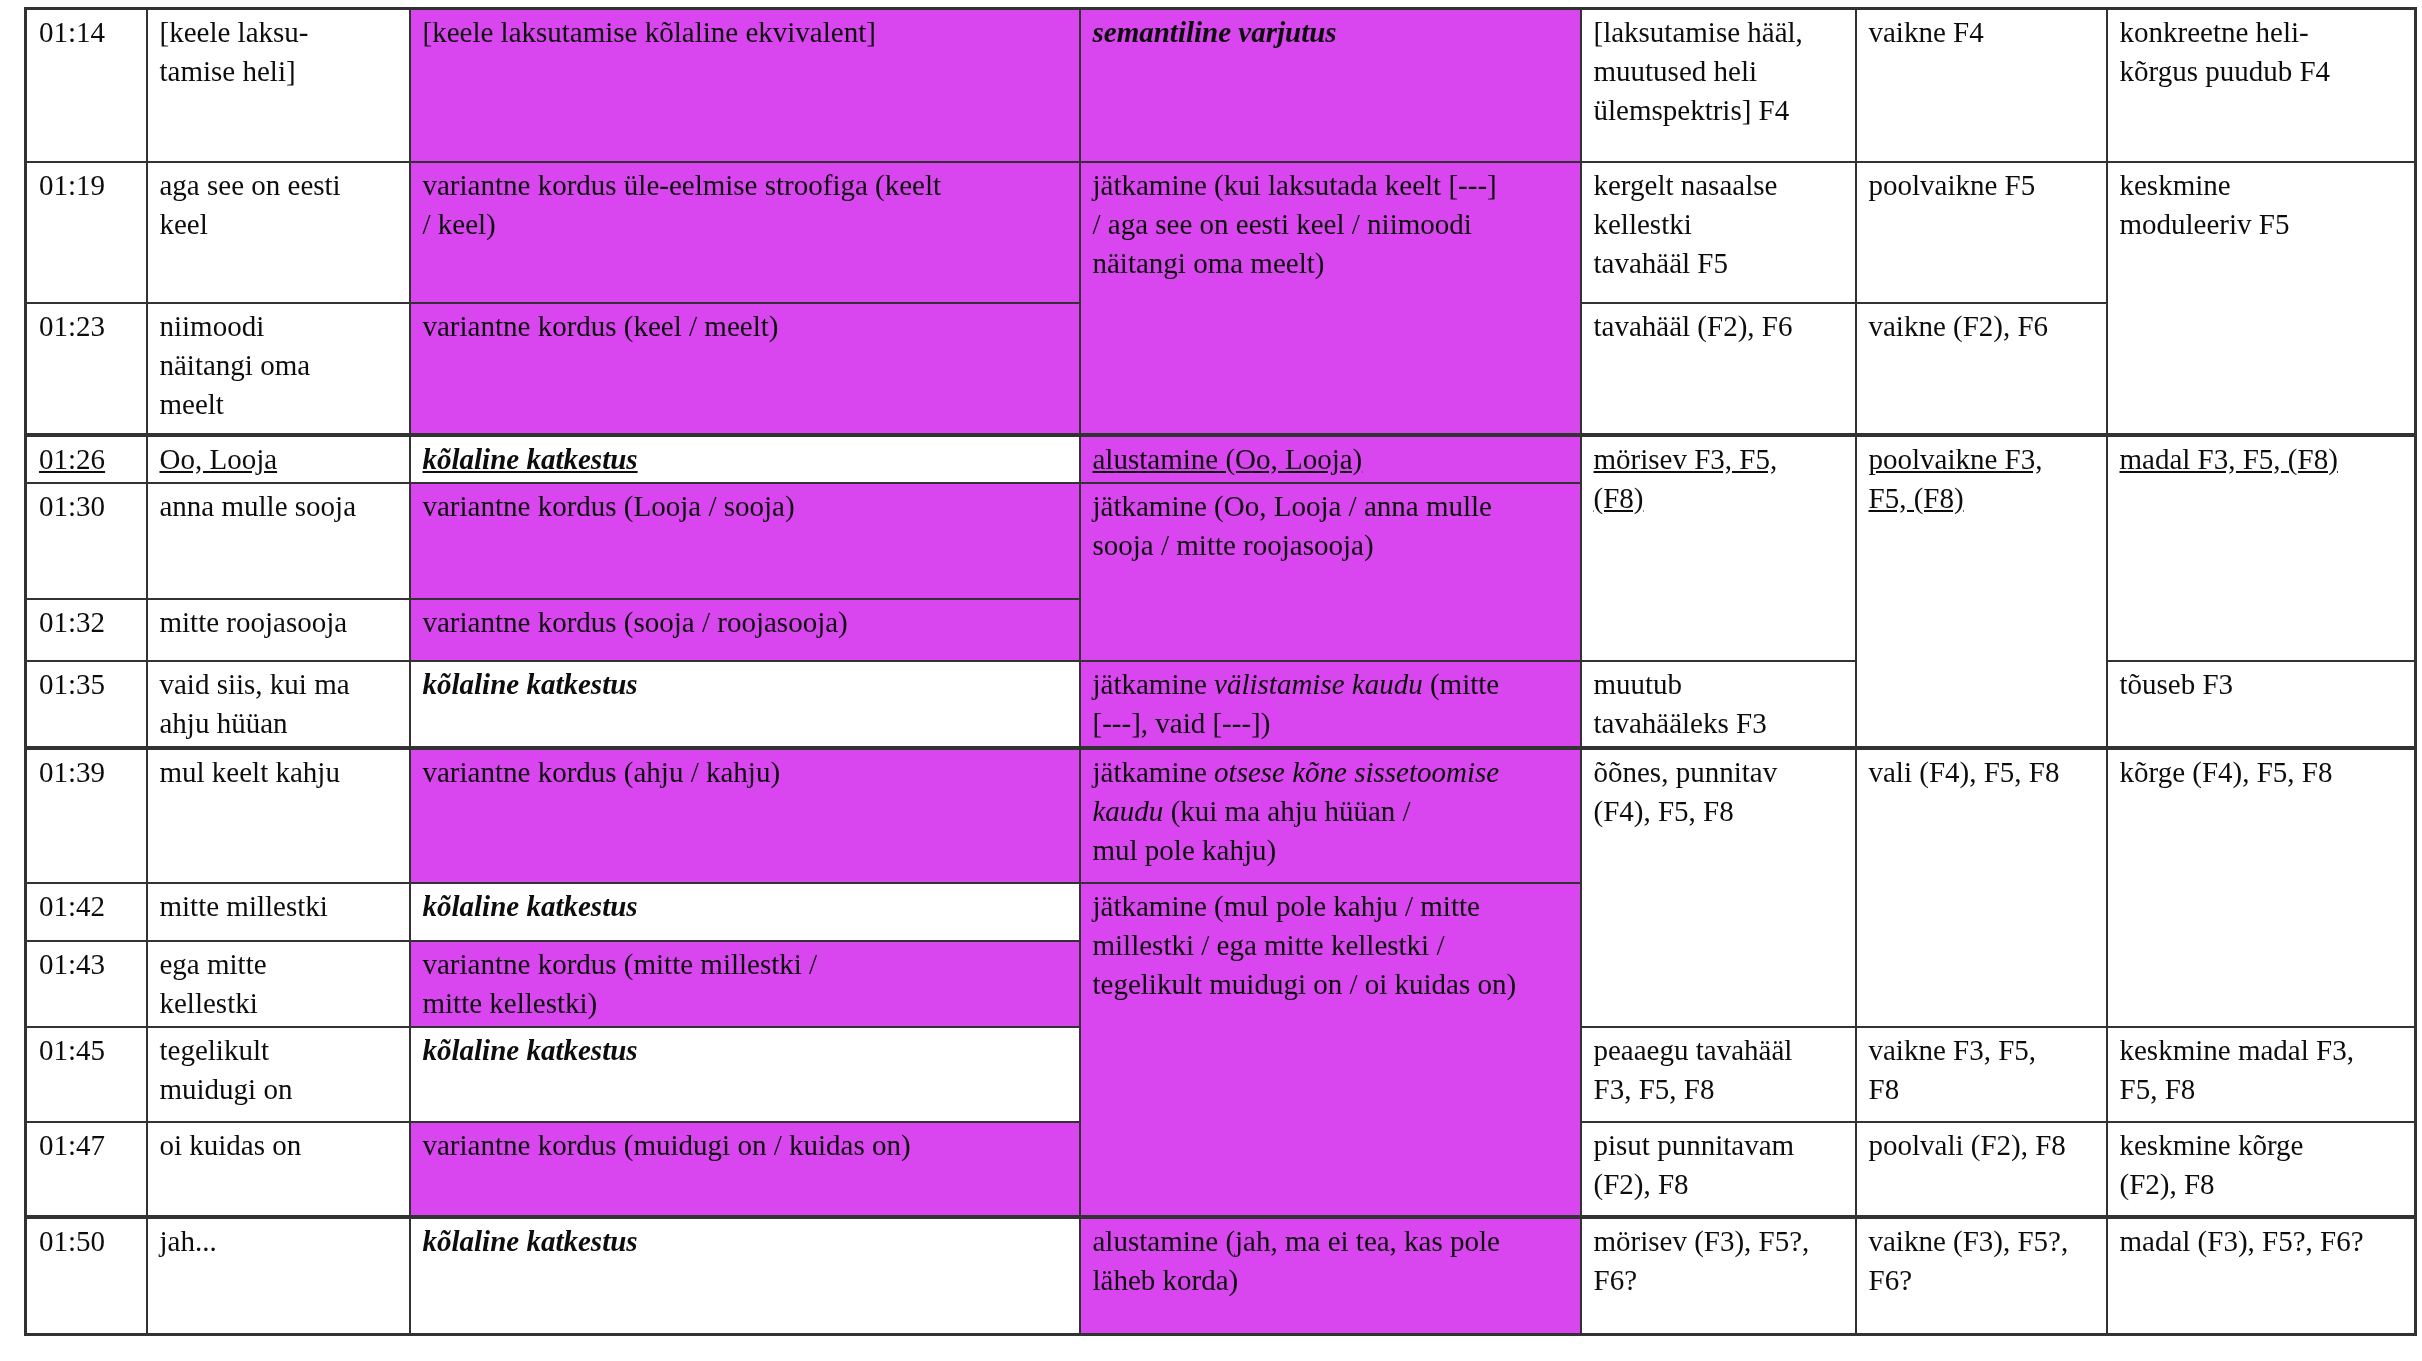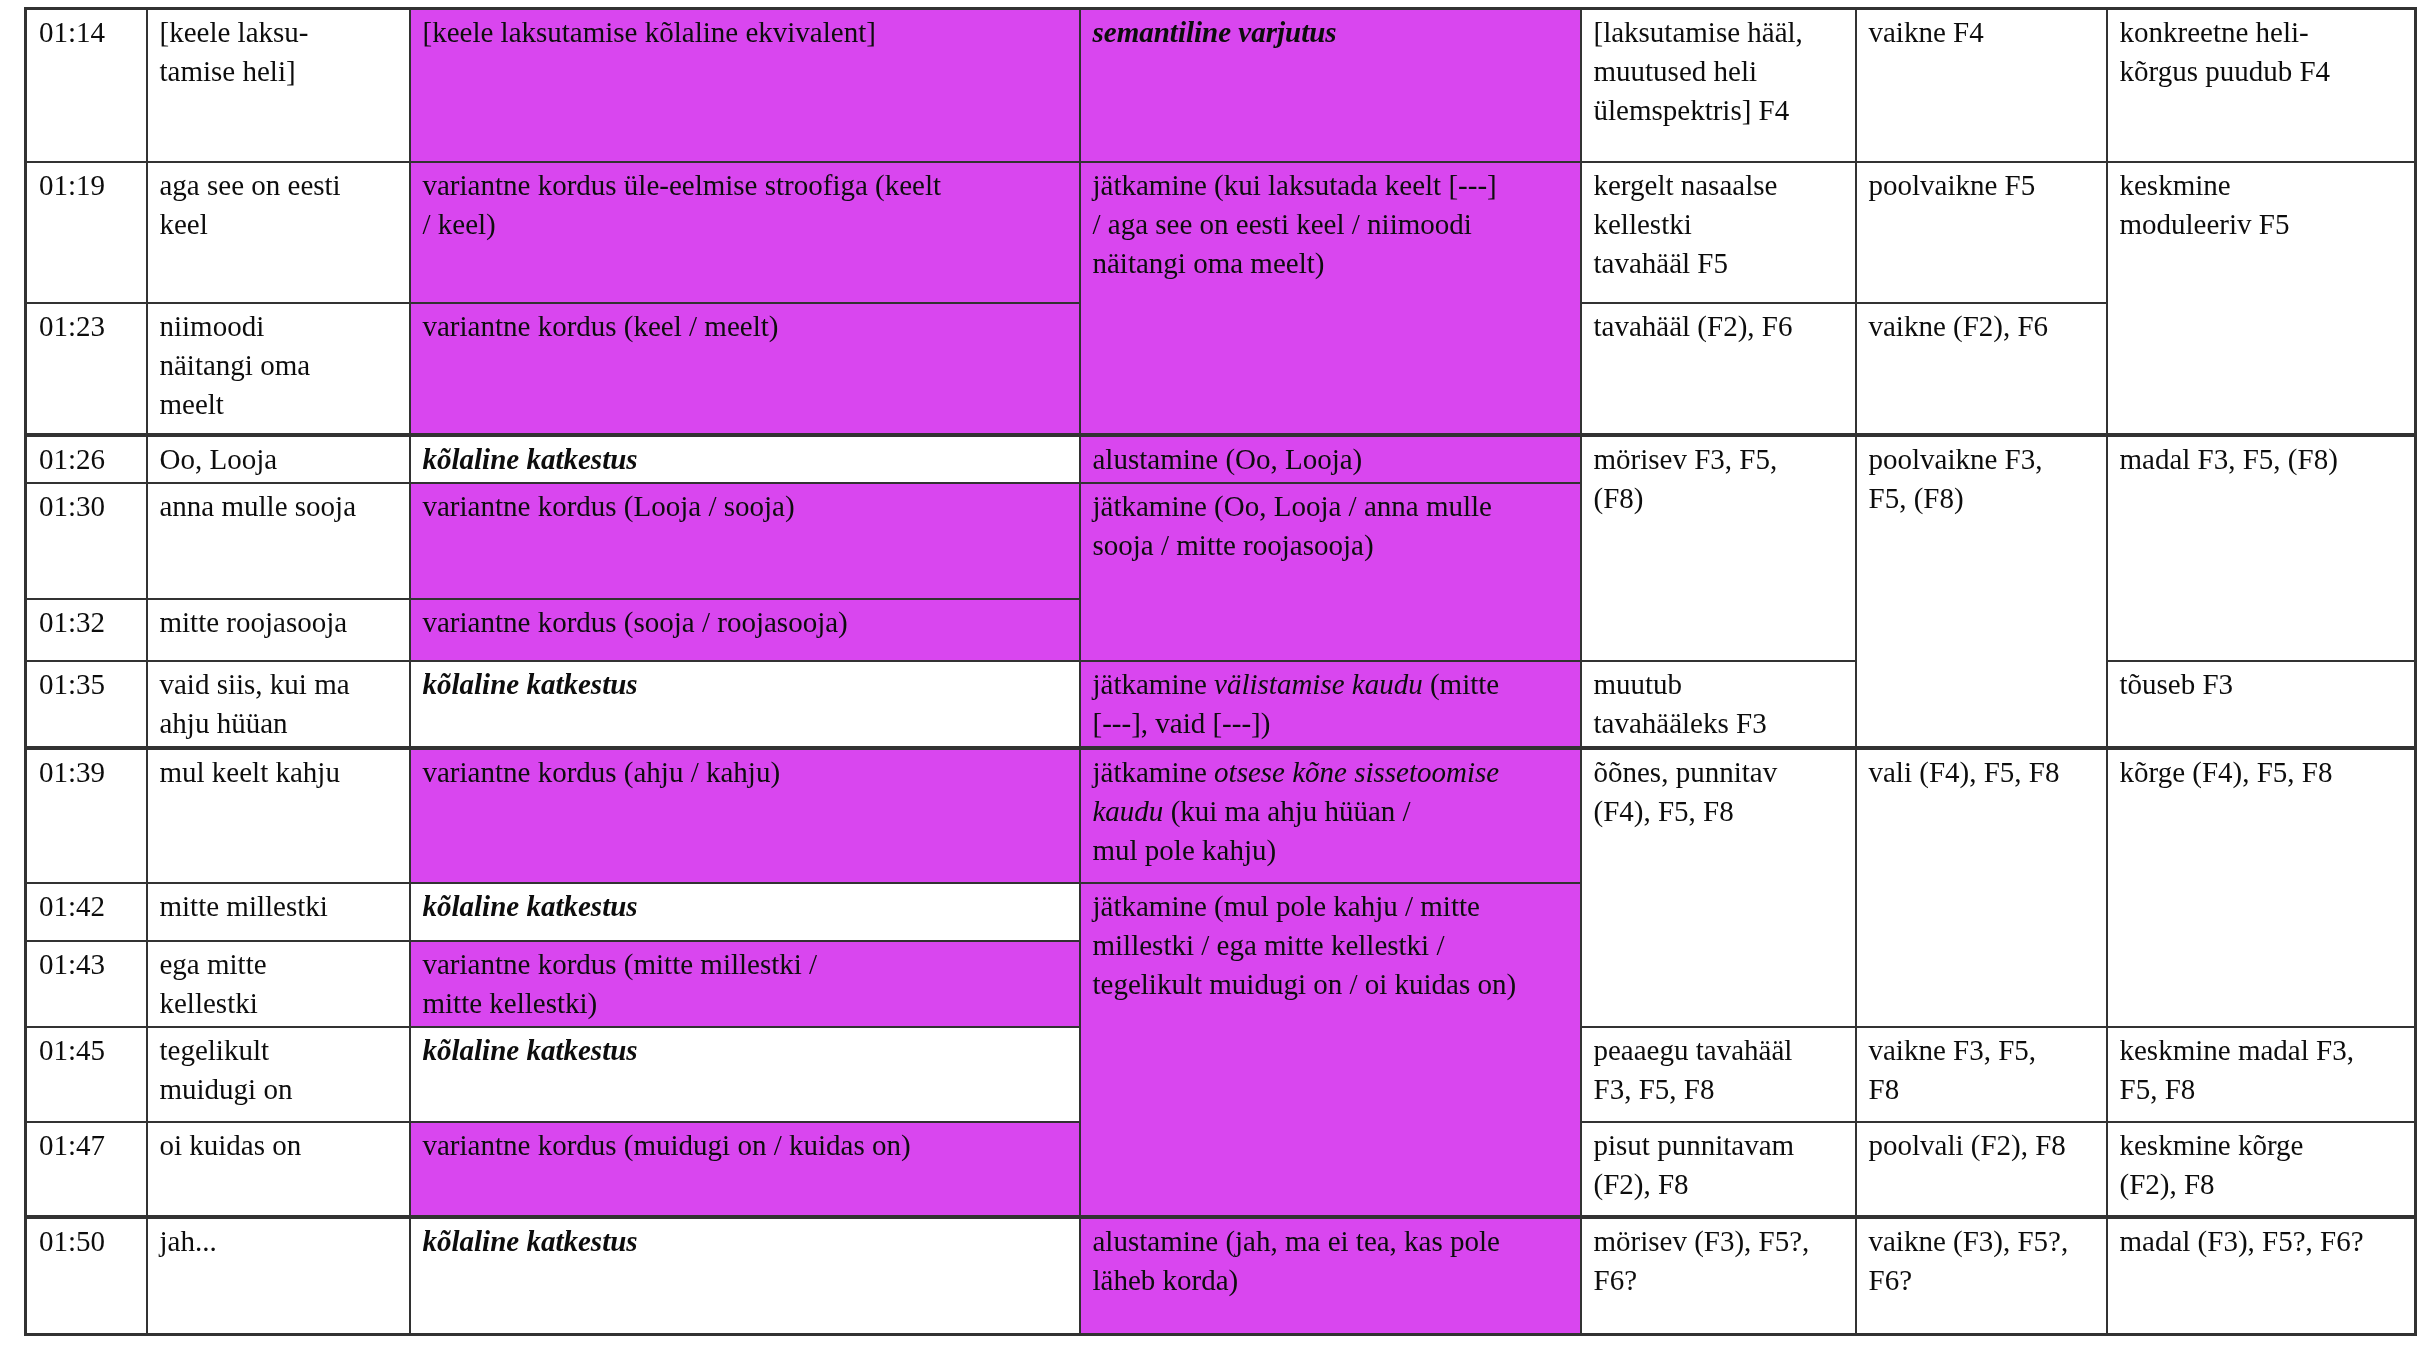--- a/index.html
+++ b/index.html
@@ -65,21 +65,21 @@
           <td><span>poolvaikne F5</span></td>
           <td rowspan="2"><span>keskmine</span><br><span>moduleeriv F5</span></td>
         </tr>
         <tr style="height: 132px;">
           <td><span>01:23</span></td>
           <td><span>niimoodi</span><br><span>näitangi oma</span><br><span>meelt</span></td>
           <td class="shade"><span>variantne kordus (keel / meelt)</span></td>
           <td><span>tavahääl (F2), F6</span></td>
           <td><span>vaikne (F2), F6</span></td>
         </tr>
-        <tr class="group-start" style="height: 44px;">
+        <tr class="group-start" style="height: 44px; text-decoration: underline;">
           <td><span>01:26</span></td>
           <td><span>Oo, Looja</span></td>
           <td><span class="b i">kõlaline katkestus</span></td>
           <td class="shade"><span>alustamine (Oo, Looja)</span></td>
           <td rowspan="3"><span>mörisev F3, F5,</span><br><span>(F8)</span></td>
           <td rowspan="4"><span>poolvaikne F3,</span><br><span>F5, (F8)</span></td>
           <td rowspan="3"><span>madal F3, F5, (F8)</span></td>
         </tr>
         <tr style="height: 116px;">
           <td><span>01:30</span></td>

